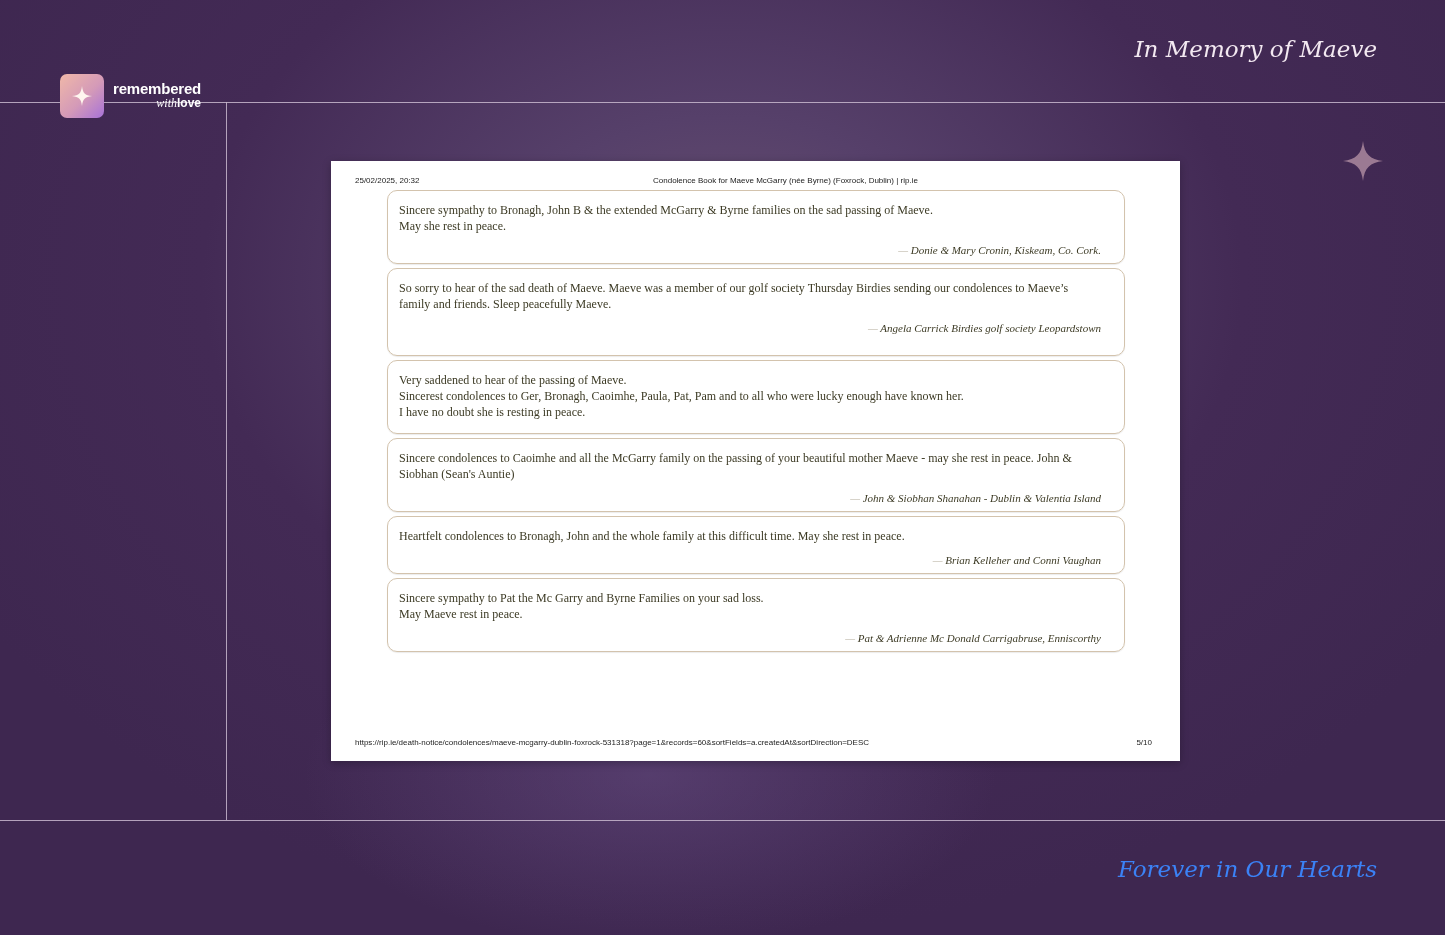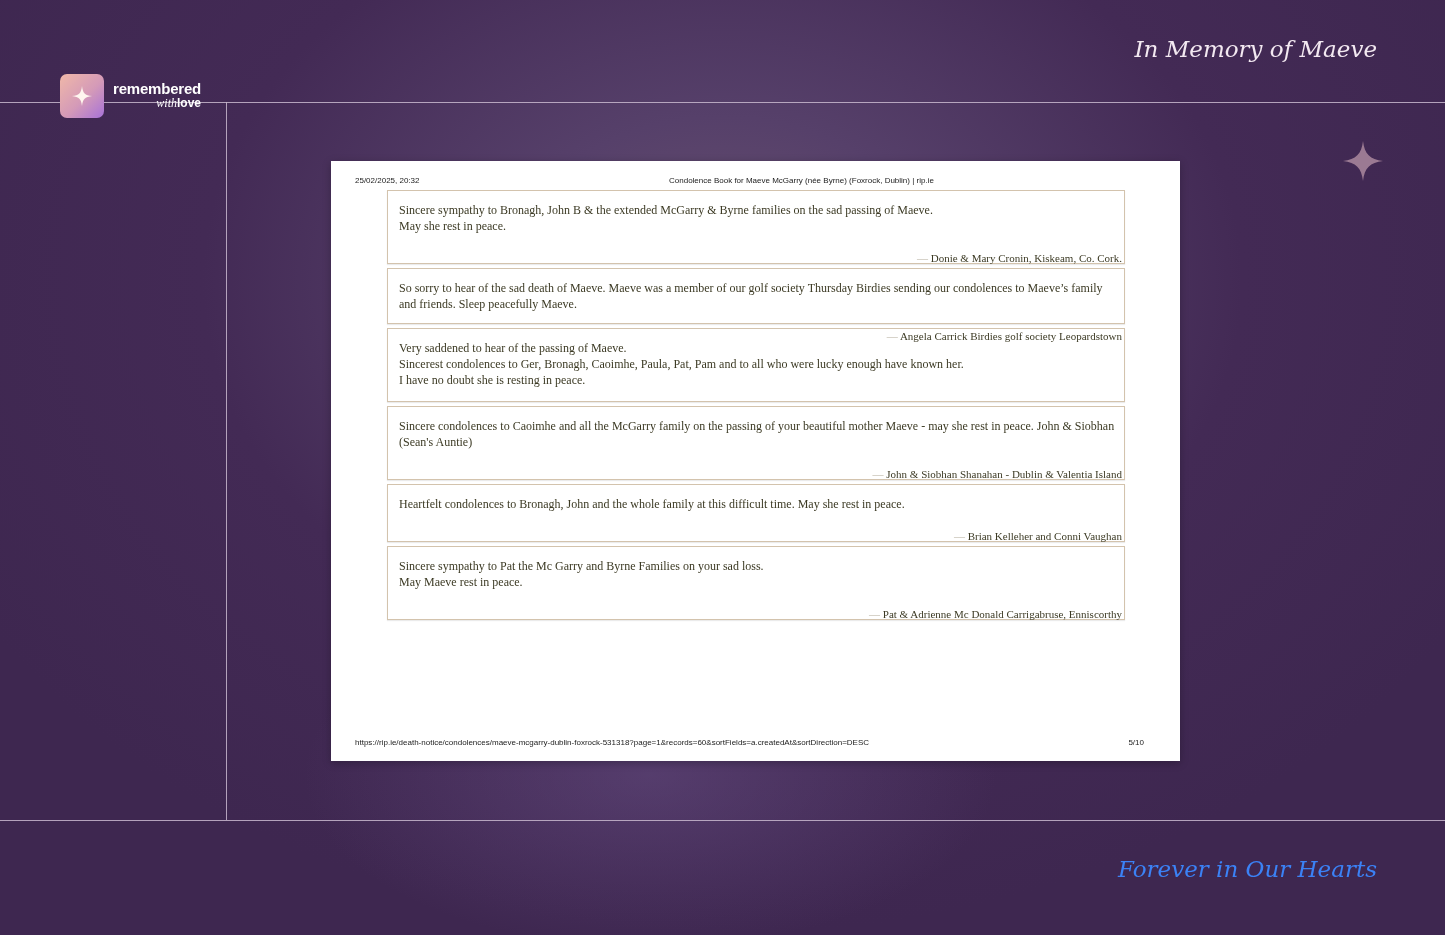--- a/index.html
+++ b/index.html
@@ -40,33 +40,33 @@
 
     .page {
       position: absolute; left: 331px; top: 161px; width: 849px; height: 600px;
       background: #ffffff; box-shadow: 0 2px 8px rgba(0,0,0,0.25);
     }
     .page-header {
       position: absolute; left: 24px; top: 15px; right: 24px; height: 12px;
       font-size: 8px; color: #222;
     }
     .page-header .date { position: absolute; left: 0; top: 0; }
-    .page-header .doc-title { position: absolute; left: 314px; top: 0; }
+    .page-header .doc-title { position: absolute; left: 298px; top: 0; }
     .page-footer { position: absolute; left: 24px; right: 24px; top: 577px; font-size: 8px; color: #222; }
     .page-footer .url { position: absolute; left: 0; top: 0; }
-    .page-footer .pageno { position: absolute; right: 12px; top: 0; }
+    .page-footer .pageno { position: absolute; right: 4px; top: 0; }
 
     .cards { position: absolute; left: 56px; top: 29px; width: 738px; }
     .card {
-      border: 1px solid #d3c3ad; border-radius: 0; box-shadow: 0 1px 1px rgba(0,0,0,0.08);
-      padding: 11px 2px 14px 11px; margin-bottom: 4px; box-sizing: border-box;
+      border: 1px solid #d3c3ad; border-radius: 10px; box-shadow: 0 1px 1px rgba(0,0,0,0.08);
+      padding: 11px 23px 14px 11px; margin-bottom: 4px; box-sizing: border-box;
       font-family: "Liberation Serif", serif; color: #3c3a24; font-size: 12px; line-height: 16px;
     }
     .card .msg { white-space: pre-line; }
-    .card .author { text-align: right; font-size: 11px; margin-top: 16px; color: #3c3a24; }
+    .card .author { text-align: right; font-style: italic; font-size: 11px; margin-top: 8px; color: #3c3a24; }
     .card .author .dash { color: #b8b0a0; }
   </style>
 </head>
 <body>
 
 <div class="bg-glow2"></div>
 
 <div class="hline" style="top:102px;"></div>
 <div class="hline" style="top:820px;"></div>
 <div class="vline" style="top:102px; height:718px;"></div>
@@ -94,21 +94,21 @@
     <span class="date">25/02/2025, 20:32</span>
     <span class="doc-title">Condolence Book for Maeve McGarry (née Byrne) (Foxrock, Dublin) | rip.ie</span>
   </div>
 
   <div class="cards">
     <div class="card" style="height:74px;">
       <div class="msg">Sincere sympathy to Bronagh, John B &amp; the extended McGarry &amp; Byrne families on the sad passing of Maeve.
 May she rest in peace.</div>
       <div class="author"><span class="dash">— </span><span>Donie &amp; Mary Cronin, Kiskeam, Co. Cork.</span></div>
     </div>
-    <div class="card" style="height:56px;">
+    <div class="card" style="height:88px;">
       <div class="msg">So sorry to hear of the sad death of Maeve. Maeve was a member of our golf society Thursday Birdies sending our condolences to Maeve’s family and friends. Sleep peacefully Maeve.</div>
       <div class="author"><span class="dash">— </span><span>Angela Carrick Birdies golf society Leopardstown</span></div>
     </div>
     <div class="card" style="height:74px;">
       <div class="msg">Very saddened to hear of the passing of Maeve.
 Sincerest condolences to Ger, Bronagh, Caoimhe, Paula, Pat, Pam and to all who were lucky enough have known her.
 I have no doubt she is resting in peace.</div>
     </div>
     <div class="card" style="height:74px;">
       <div class="msg">Sincere condolences to Caoimhe and all the McGarry family on the passing of your beautiful mother Maeve - may she rest in peace. John &amp; Siobhan (Sean's Auntie)</div>

